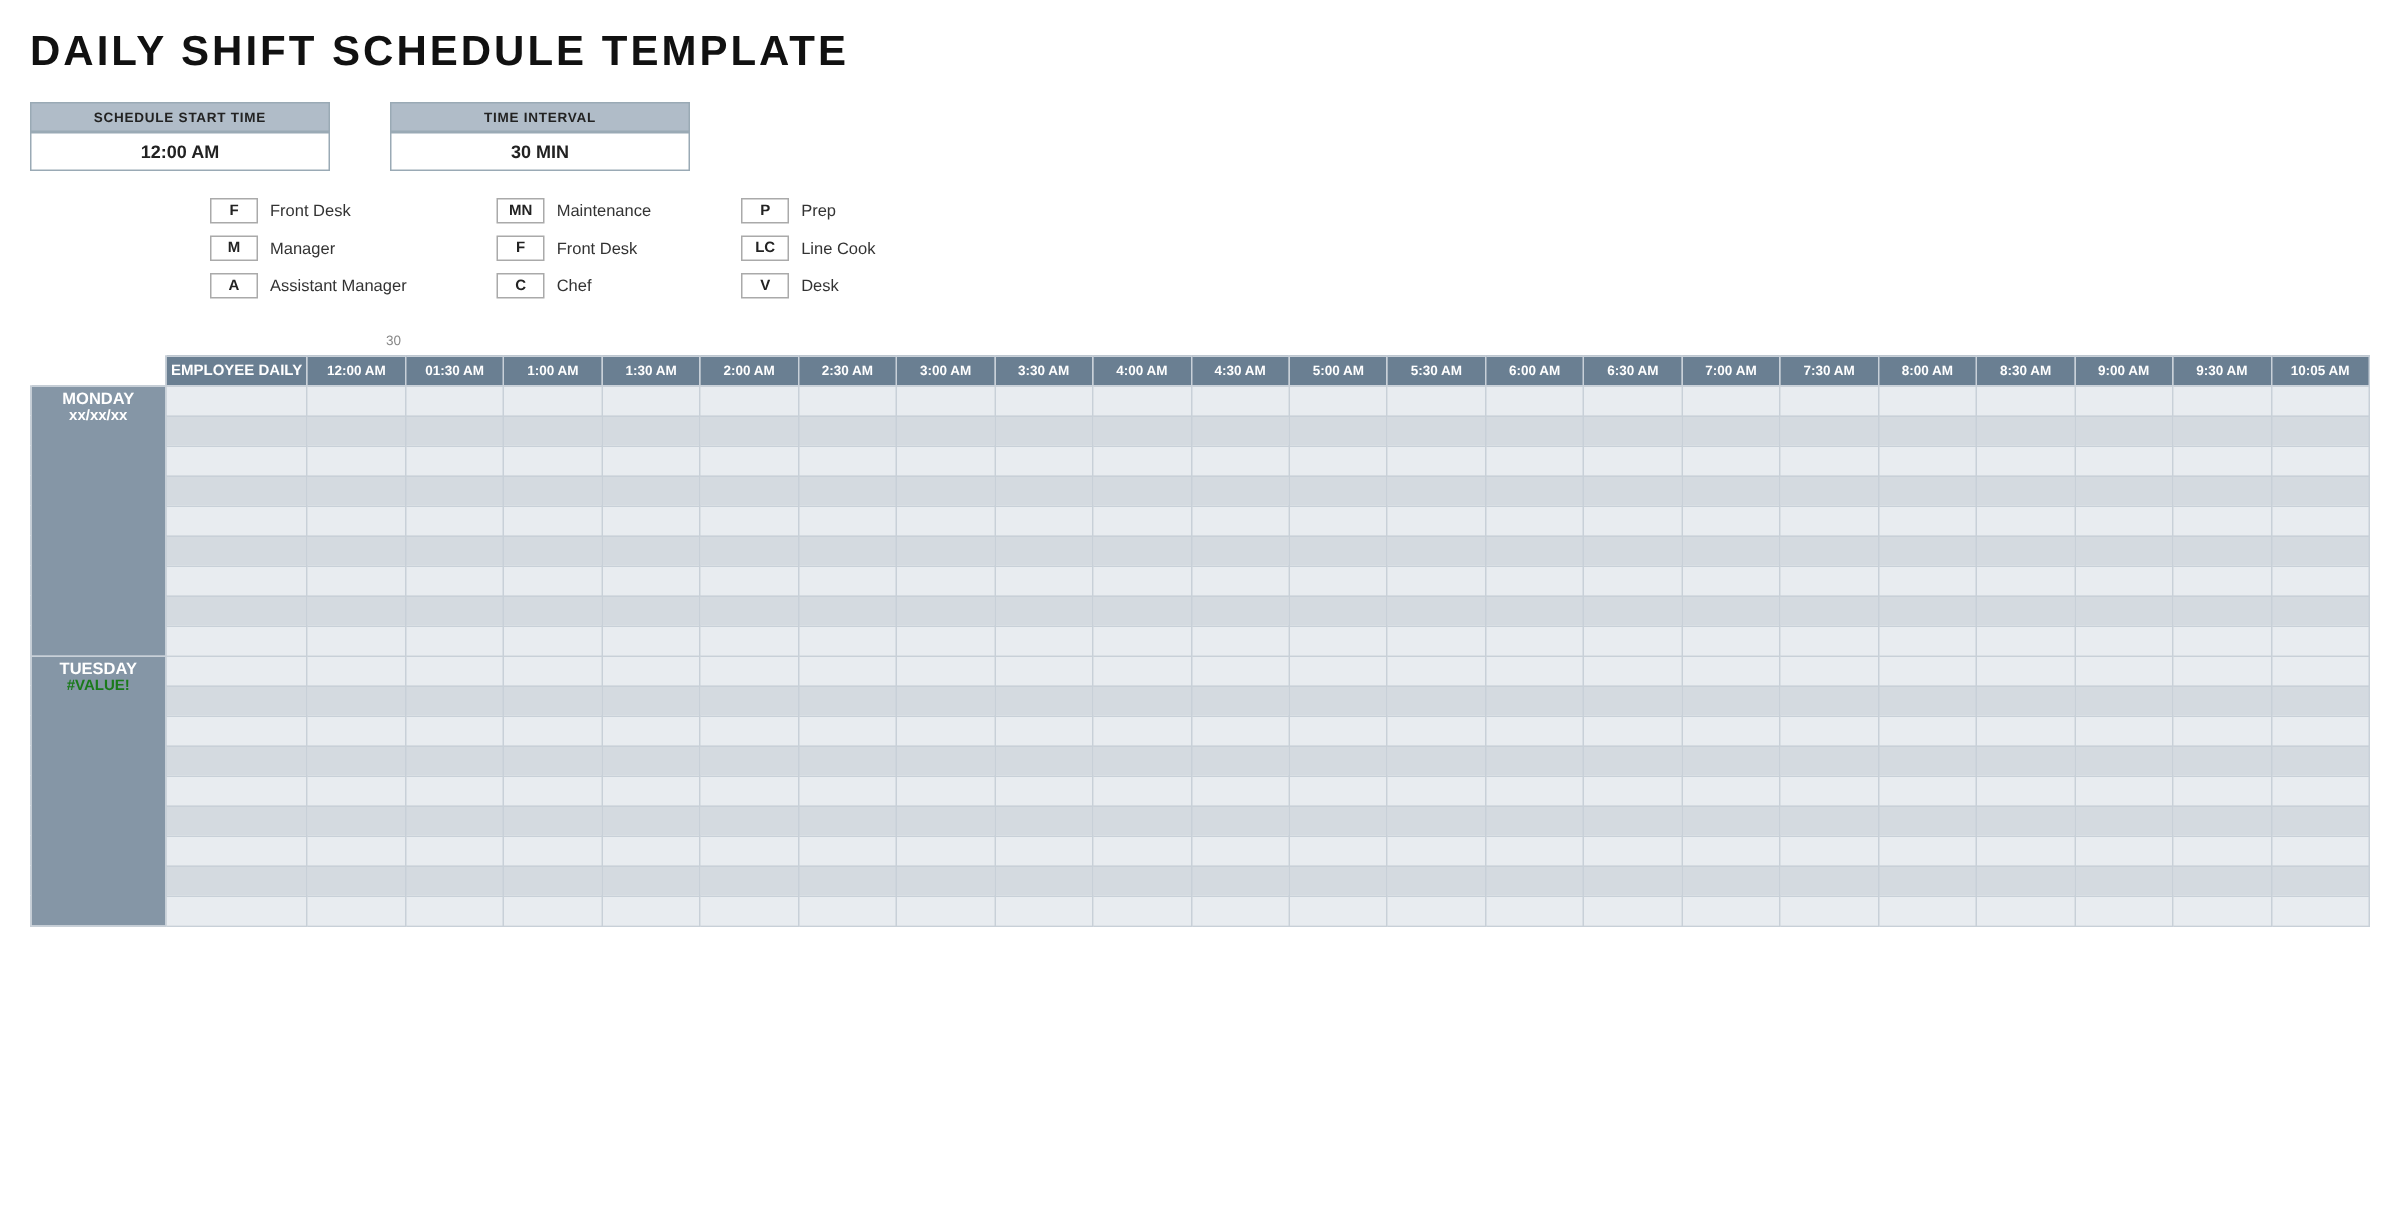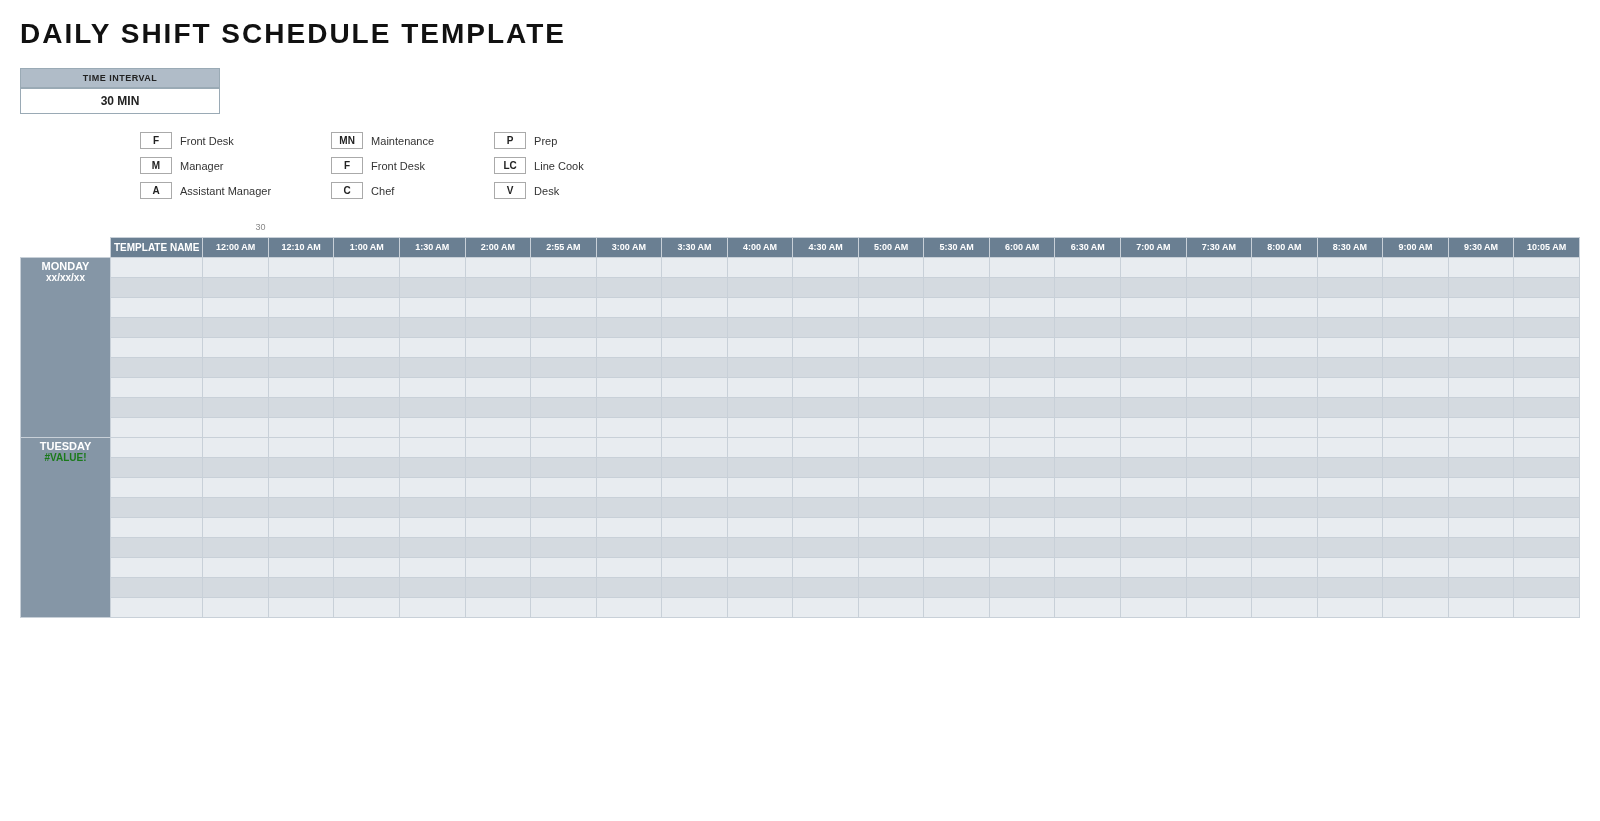--- a/index.html
+++ b/index.html
@@ -139,20 +139,24 @@
       font-weight: 600;
       font-size: 10px;
     }
   </style>
 </head>
 <body>
 
 <h1>DAILY SHIFT SCHEDULE TEMPLATE</h1>
 
 <div class="config-row">
+<div class="config-block">
+    <div class="config-label">SCHEDULE START TIME</div>
+    <div class="config-value">12:00 AM</div>
+  </div>
     <div class="config-block">
     <div class="config-label">TIME INTERVAL</div>
     <div class="config-value">30 MIN</div>
   </div>
   </div>
 
 <div class="legend-area">
 <div class="legend-col">
       <div class="legend-item">
         <span class="legend-code">F</span>
@@ -226,28 +230,28 @@
           <td style="border: none; background: rgb(255, 255, 255); font-size: 9px; color: rgb(136, 136, 136); text-align: right;"></td>
           <td style="border: none; background: rgb(255, 255, 255); font-size: 9px; color: rgb(136, 136, 136); text-align: right;"></td>
           <td style="border: none; background: rgb(255, 255, 255); font-size: 9px; color: rgb(136, 136, 136); text-align: right;"></td>
           <td style="border: none; background: rgb(255, 255, 255); font-size: 9px; color: rgb(136, 136, 136); text-align: right;"></td>
           <td style="border: none; background: rgb(255, 255, 255); font-size: 9px; color: rgb(136, 136, 136); text-align: right;"></td>
           <td style="border: none; background: rgb(255, 255, 255); font-size: 9px; color: rgb(136, 136, 136); text-align: right;"></td>
           <td style="border: none; background: rgb(255, 255, 255); font-size: 9px; color: rgb(136, 136, 136); text-align: right;"></td>
         </tr>
         <tr id="header-row">
         <th class="header-day-col" style="background:#fff;border:none;"></th>
-        <th class="header-emp-col">TEMPLATE NAME</th>
+        <th class="header-emp-col">EMPLOYEE DAILY</th>
 
       <th class="time-header">12:00 AM</th>
-          <th class="time-header">12:10 AM</th>
+          <th class="time-header">01:30 AM</th>
           <th class="time-header">1:00 AM</th>
           <th class="time-header">1:30 AM</th>
           <th class="time-header">2:00 AM</th>
-          <th class="time-header">2:55 AM</th>
+          <th class="time-header">2:30 AM</th>
           <th class="time-header">3:00 AM</th>
           <th class="time-header">3:30 AM</th>
           <th class="time-header">4:00 AM</th>
           <th class="time-header">4:30 AM</th>
           <th class="time-header">5:00 AM</th>
           <th class="time-header">5:30 AM</th>
           <th class="time-header">6:00 AM</th>
           <th class="time-header">6:30 AM</th>
           <th class="time-header">7:00 AM</th>
           <th class="time-header">7:30 AM</th>

